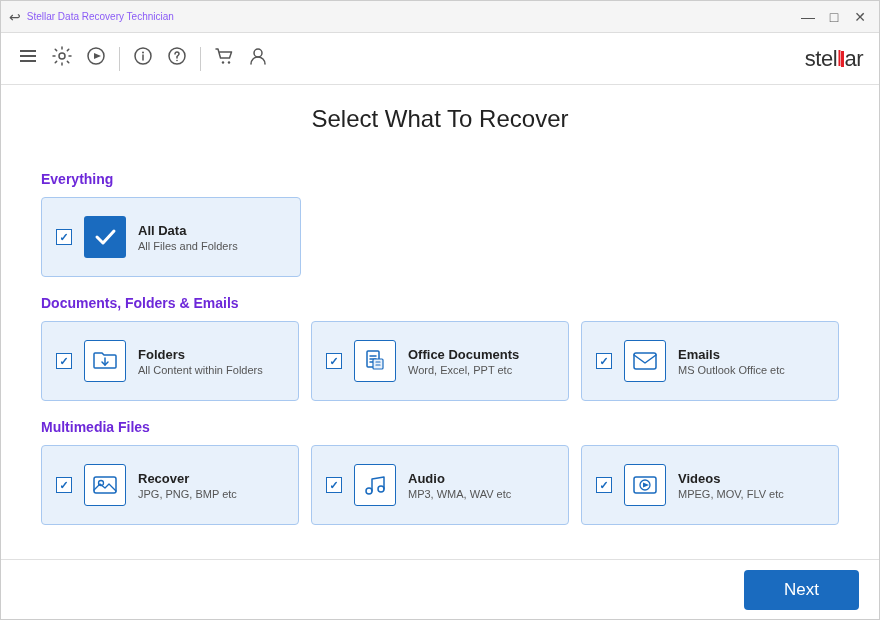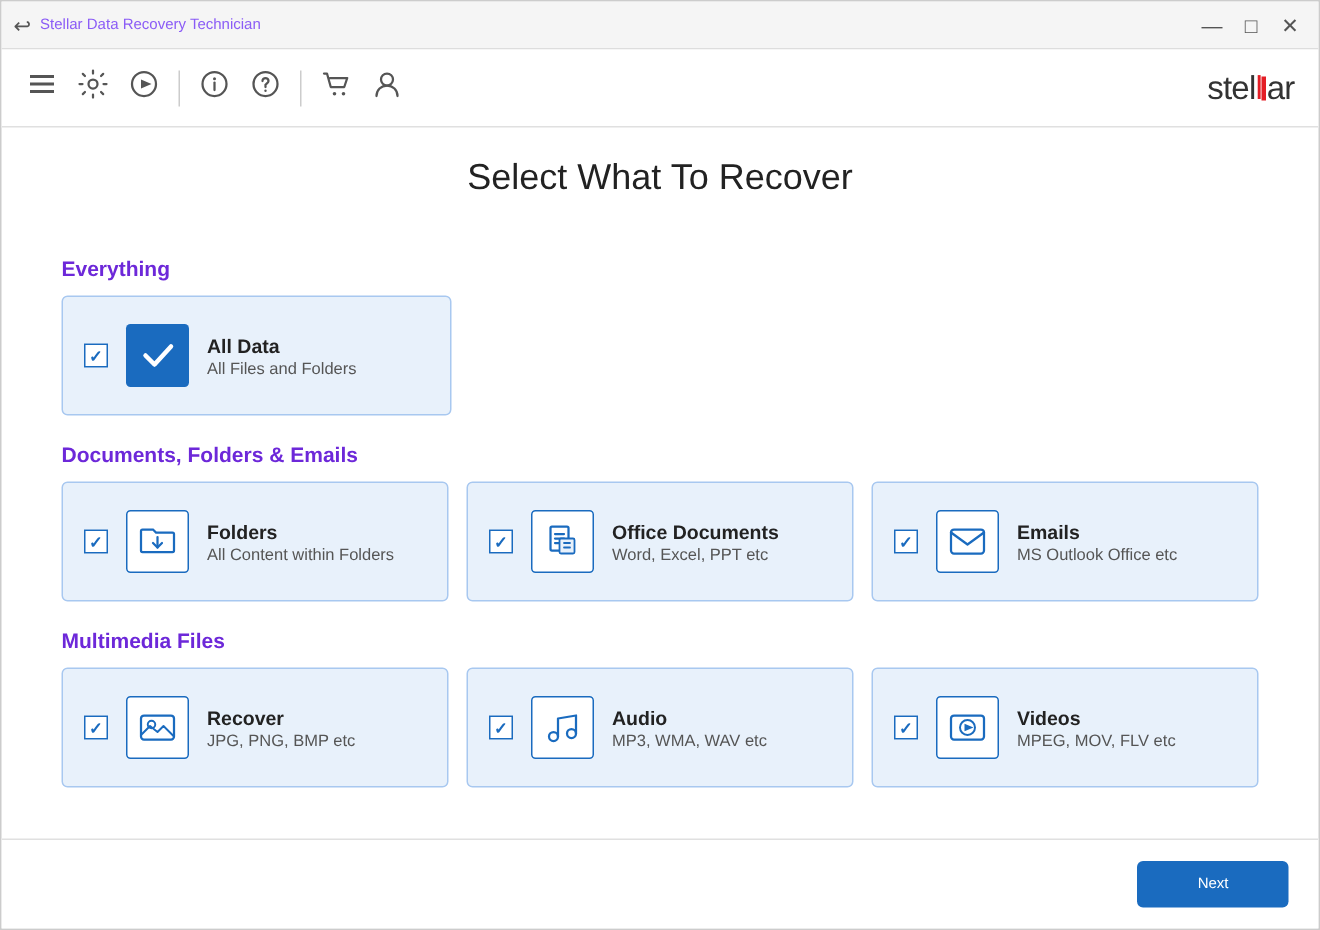--- a/index.html
+++ b/index.html
@@ -206,21 +206,21 @@
       padding: 0 20px;
       flex-shrink: 0;
       background: #fff;
     }
     .next-btn {
       background: #1a6bbf;
       color: white;
       border: none;
       border-radius: 4px;
       padding: 10px 40px;
-      font-size: 10px;
+      font-size: 17px;
       cursor: pointer;
       font-family: inherit;
     }
   </style>
 </head>
 <body>
 
 <div class="title-bar">
   <div class="title-bar-left">
     <span class="title-bar-icon">↩</span>

